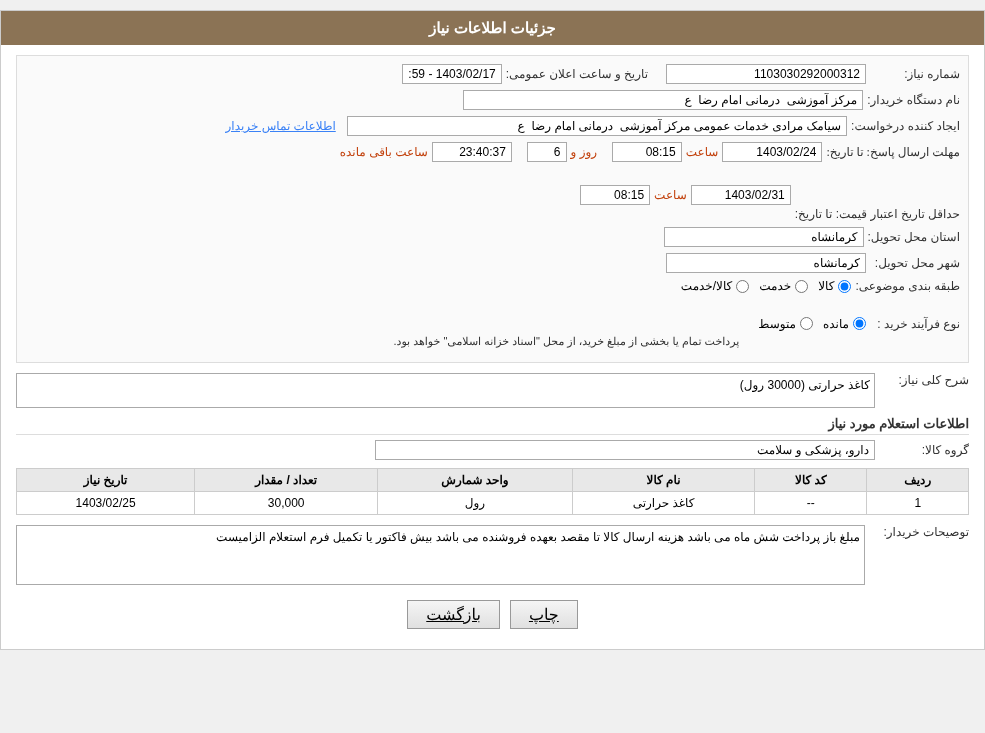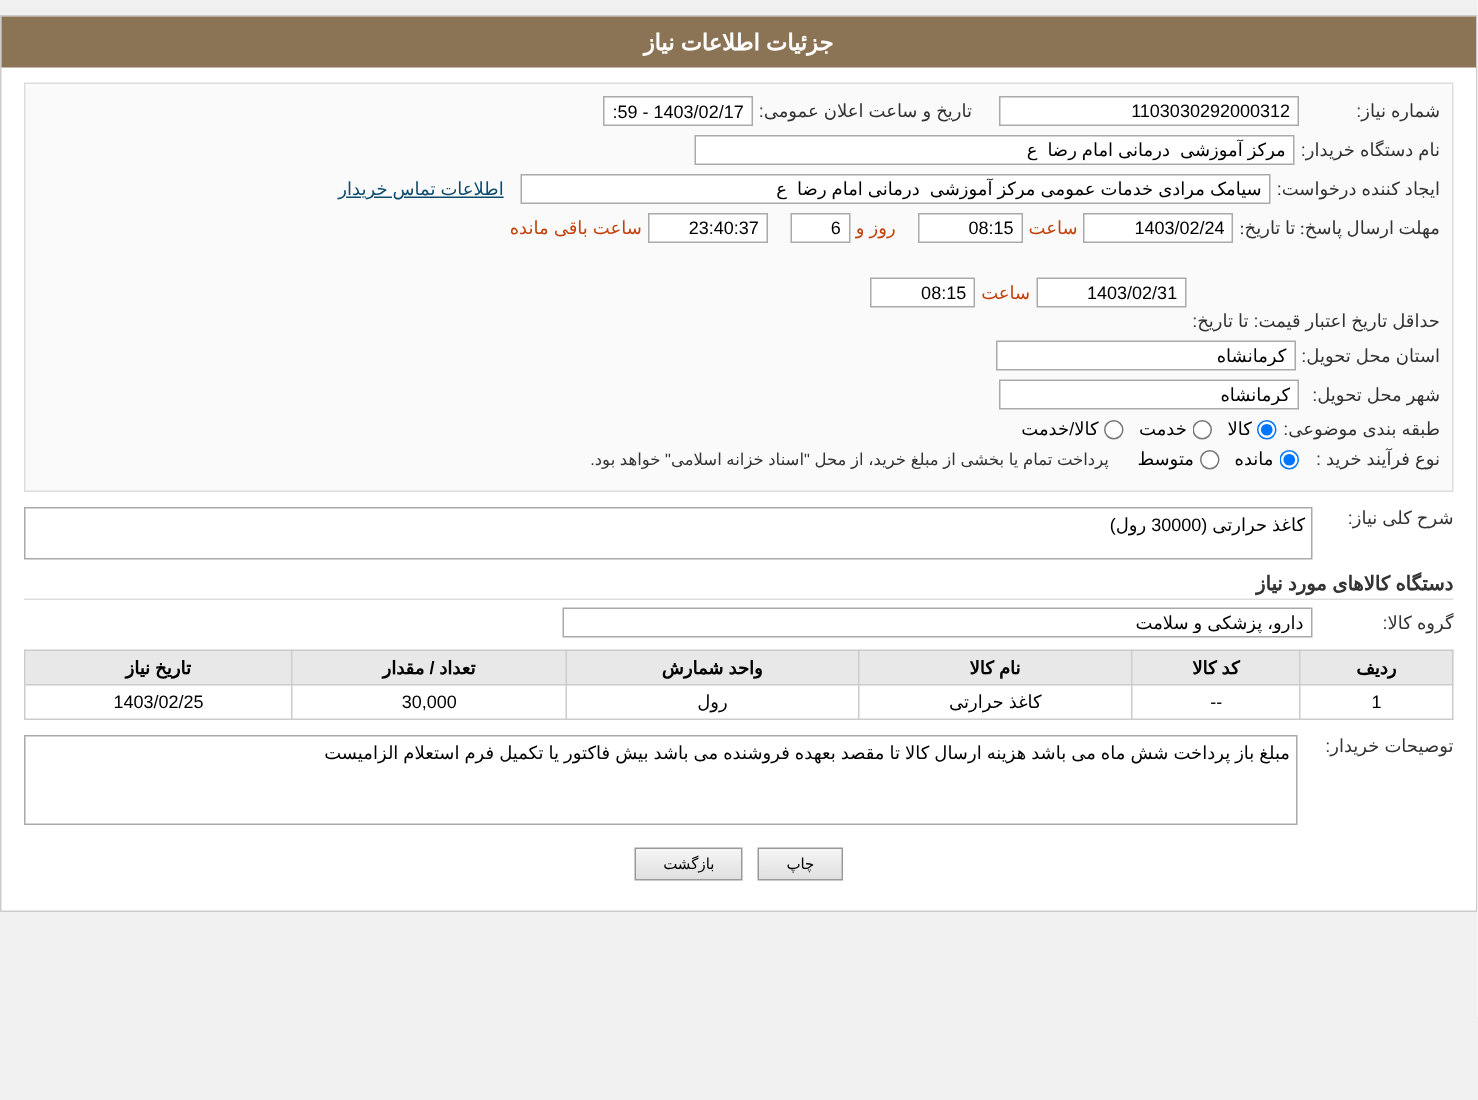--- a/index.html
+++ b/index.html
@@ -50,21 +50,21 @@
       background: #fff;
       padding: 2px 5px;
       font-size: 12px;
       font-family: Tahoma, Arial, sans-serif;
       direction: rtl;
     }
     .input-field.wide { width: 400px; }
     .input-field.medium { width: 200px; }
     .input-field.small { width: 100px; }
     .link-text {
-      color: #0c4a6e;
+      color: #3b82f6;
       text-decoration: underline;
       cursor: pointer;
       font-size: 12px;
     }
     .section-title {
       font-weight: bold;
       font-size: 13px;
       color: #333;
       margin: 8px 0 5px 0;
       border-bottom: 1px solid #ddd;
@@ -78,20 +78,21 @@
     .radio-label {
       display: flex;
       align-items: center;
       gap: 4px;
       font-size: 12px;
     }
     .note-text {
       font-size: 11px;
       color: #333;
       text-align: right;
+      margin-top: 36px;
     }
     .items-table {
       width: 100%;
       border-collapse: collapse;
       margin-top: 5px;
     }
     .items-table th, .items-table td {
       border: 1px solid #ccc;
       padding: 4px 8px;
       text-align: center;
@@ -115,25 +116,26 @@
       height: 60px;
     }
     .button-row {
       display: flex;
       justify-content: center;
       gap: 10px;
       margin: 15px 0 10px 0;
     }
     .btn {
       padding: 4px 18px;
-      font-size: 10px;
+      font-size: 16px;
       font-family: Tahoma, Arial, sans-serif;
       cursor: pointer;
       border: 1px solid #999;
       background: linear-gradient(to bottom, #f5f5f5, #e0e0e0);
+      text-decoration: underline;
     }
     .relative-wrapper {
       position: relative;
       overflow: hidden;
     }
     .divider-label {
       font-size: 12px;
       color: #c2410c;
       white-space: nowrap;
     }
@@ -229,21 +231,21 @@
         </div>
         <span class="note-text" style="margin-right:15px;">پرداخت تمام یا بخشی از مبلغ خرید، از محل "اسناد خزانه اسلامی" خواهد بود.</span>
       </div>
     </div>
 
     <div class="form-row" style="align-items:flex-start; margin-bottom:5px;">
       <span class="label">شرح کلی نیاز:</span>
       <textarea class="textarea-field" style="height: 35px;" readonly="">کاغذ حرارتی (30000 رول)</textarea>
     </div>
 
-    <div class="section-title">دستگاه کالاهای مورد نیاز</div>
+    <div class="section-title">اطلاعات استعلام مورد نیاز</div>
 
     <div class="form-row" style="margin-bottom:8px;">
       <span class="label">گروه کالا:</span>
       <input class="input-field" style="width: 500px;" type="text" value="دارو، پزشکی و سلامت" readonly="">
     </div>
 
     <table class="items-table">
       <thead>
         <tr>
           <th>ردیف</th>

